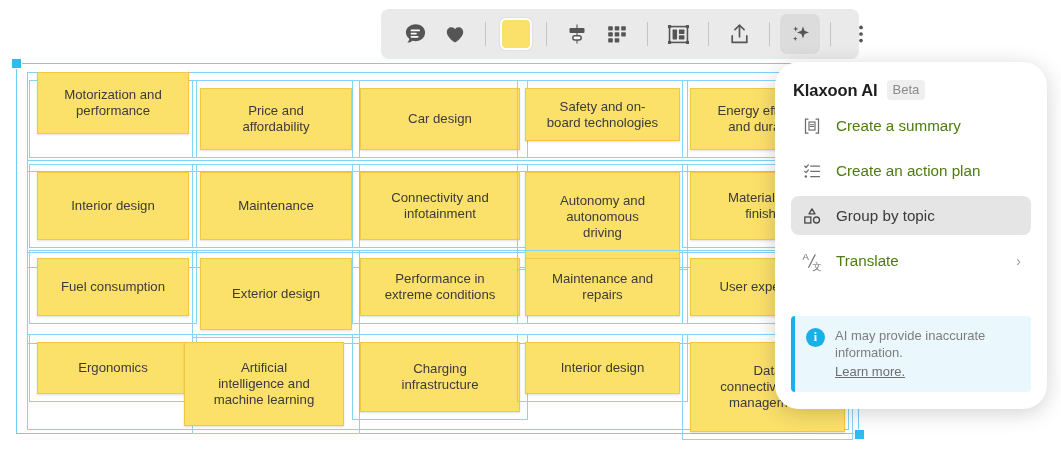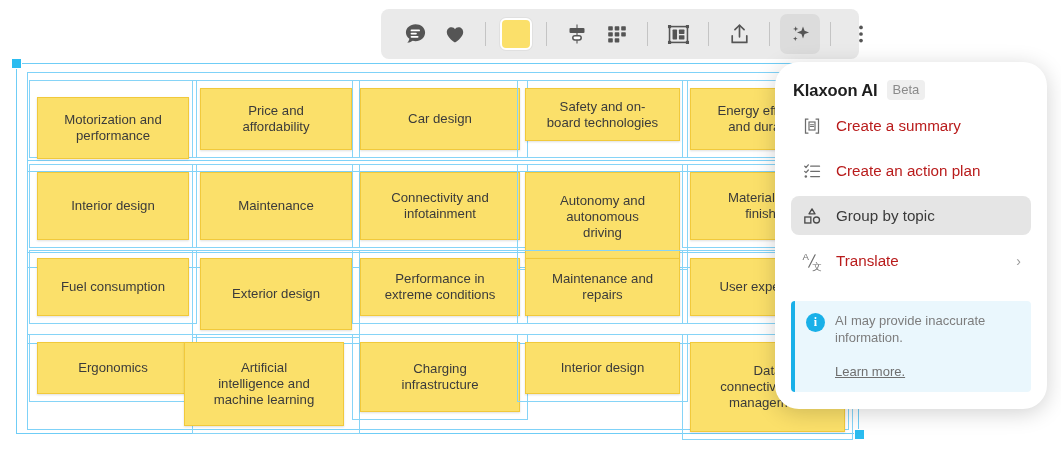--- a/index.html
+++ b/index.html
@@ -90,57 +90,57 @@
   }
   .ai-item {
     display:flex; align-items:center; gap:13px;
     height:39px; border-radius:8px;
     padding: 0 10px 0 10px;
     margin-top: 6px;
     cursor:pointer;
   }
   .ai-item.hl { background:#e5e5e5; }
   .ai-item .ai-ico { width:22px; display:flex; align-items:center; justify-content:center; flex:0 0 auto; }
-  .ai-item .ai-label { font-size:15.2px; color:#b91c1c; flex:1 1 auto; }
+  .ai-item .ai-label { font-size:15.2px; color:#4d7c0f; flex:1 1 auto; }
   .ai-item.hl .ai-label { color:#3a3a3a; }
   .ai-chev { color:#9a9a9a; font-size:14px; }
 
   #ai-notice {
     position:absolute; left:16px; bottom:17px; width:240px;
     background:#EAF7FD;
     border-left:4px solid #19B0E8;
     border-radius:4px;
     padding:11px 12px 12px 11px;
     display:flex; gap:10px; align-items:flex-start;
   }
   #ai-notice .info-badge {
     width:19px; height:19px; border-radius:50%;
     background:#19B0E8; color:#fff; font-size:12px; font-weight:bold;
     display:flex; align-items:center; justify-content:center;
     flex:0 0 auto; margin-top:1px;
     font-family:"Liberation Serif", serif;
   }
   #ai-notice .notice-text { font-size:13px; color:#7d7d7d; line-height:17px; }
-  #ai-notice .notice-link { color:#6f6f6f; text-decoration:underline; display:block; margin-top:17px; cursor:pointer; }
+  #ai-notice .notice-link { color:#6f6f6f; text-decoration:underline; display:block; margin-top:2px; cursor:pointer; }
 </style>
 </head>
 <body>
 
 <div id="root">
 
   <div id="board">
       <div class="sel sel-outer" style="left: 16px; top: 63px; width: 843px; height: 371px;"></div>
       <div class="handle" style="left: 11px; top: 58px;"></div>
       <div class="handle" style="left: 854px; top: 429px;"></div>
       <div class="sel sel-group" style="left: 27px; top: 72px; width: 822px; height: 100px;"></div>
       <div class="sel sel-group" style="left: 27px; top: 160px; width: 822px; height: 108px;"></div>
       <div class="sel sel-group" style="left: 27px; top: 252px; width: 822px; height: 92px;"></div>
       <div class="sel sel-group" style="left: 27px; top: 334px; width: 822px; height: 96px;"></div>
       <div class="sel" style="left: 29px; top: 80px; width: 168px; height: 78px;"></div>
-      <div class="note" style="left: 37px; top: 97px; width: 152px; height: 62px;">Motorization and
+      <div class="note" style="left: 37px; top: 72px; width: 152px; height: 62px;">Motorization and
 performance</div>
       <div class="sel" style="left: 29px; top: 164px; width: 168px; height: 84px;"></div>
       <div class="note" style="left: 37px; top: 172px; width: 152px; height: 68px;">Interior design</div>
       <div class="sel" style="left: 29px; top: 250px; width: 168px; height: 74px;"></div>
       <div class="note" style="left: 37px; top: 258px; width: 152px; height: 58px;">Fuel consumption</div>
       <div class="sel" style="left: 29px; top: 334px; width: 168px; height: 68px;"></div>
       <div class="note" style="left: 37px; top: 342px; width: 152px; height: 52px;">Ergonomics</div>
       <div class="sel" style="left: 192px; top: 80px; width: 168px; height: 78px;"></div>
       <div class="note" style="left: 200px; top: 88px; width: 152px; height: 62px;">Price and
 affordability</div>

